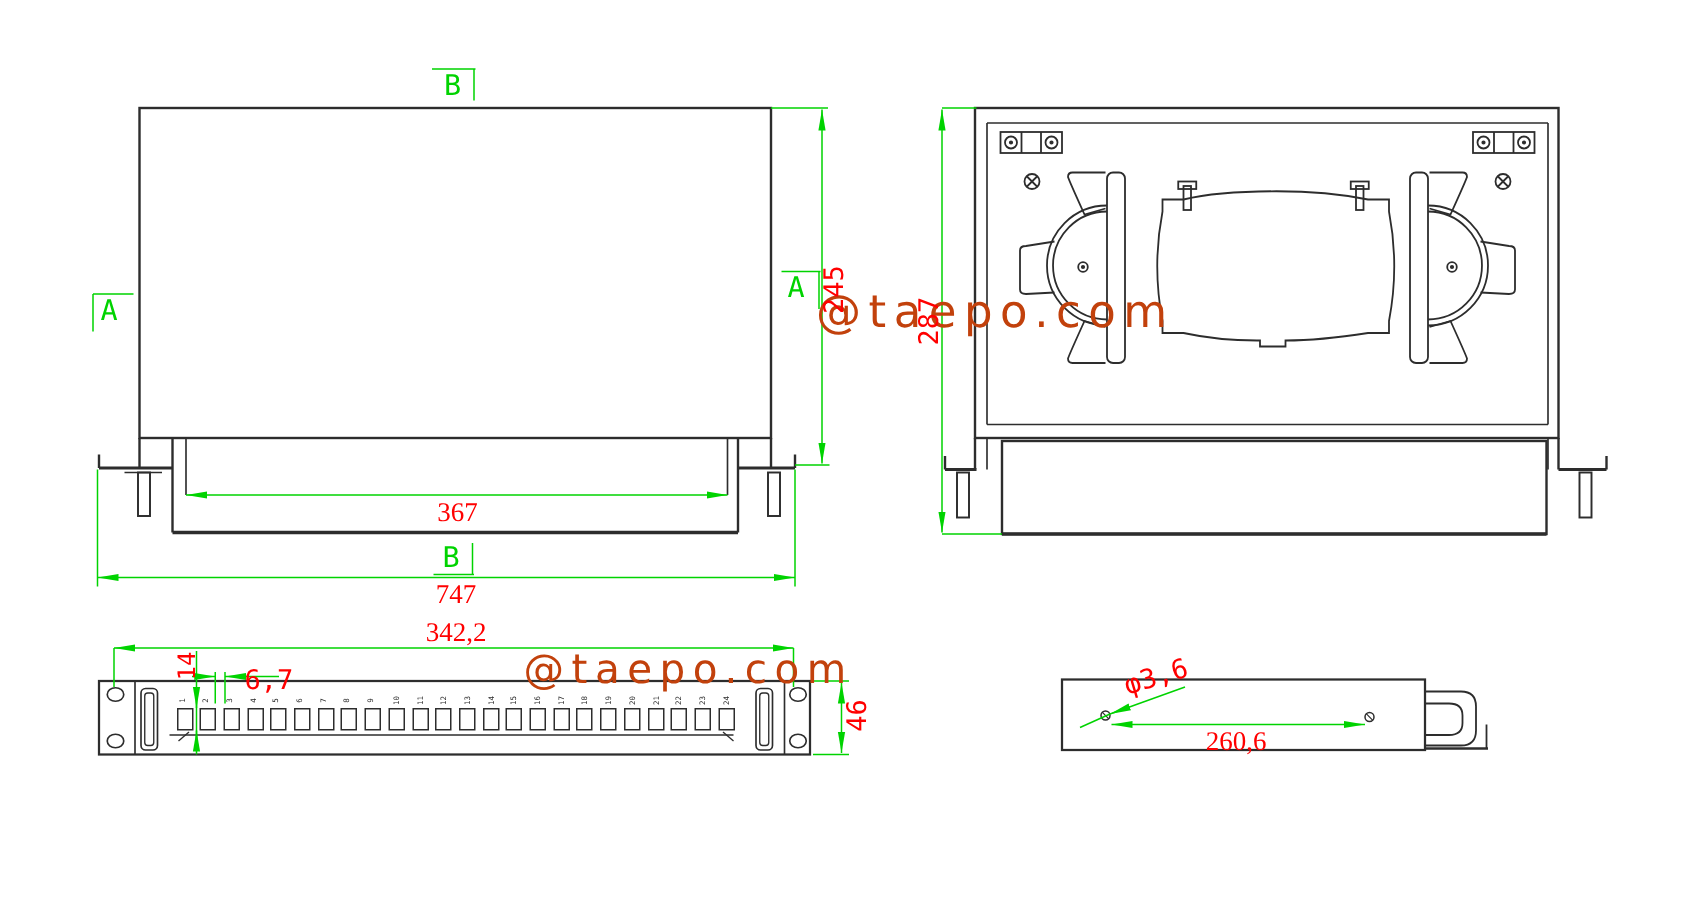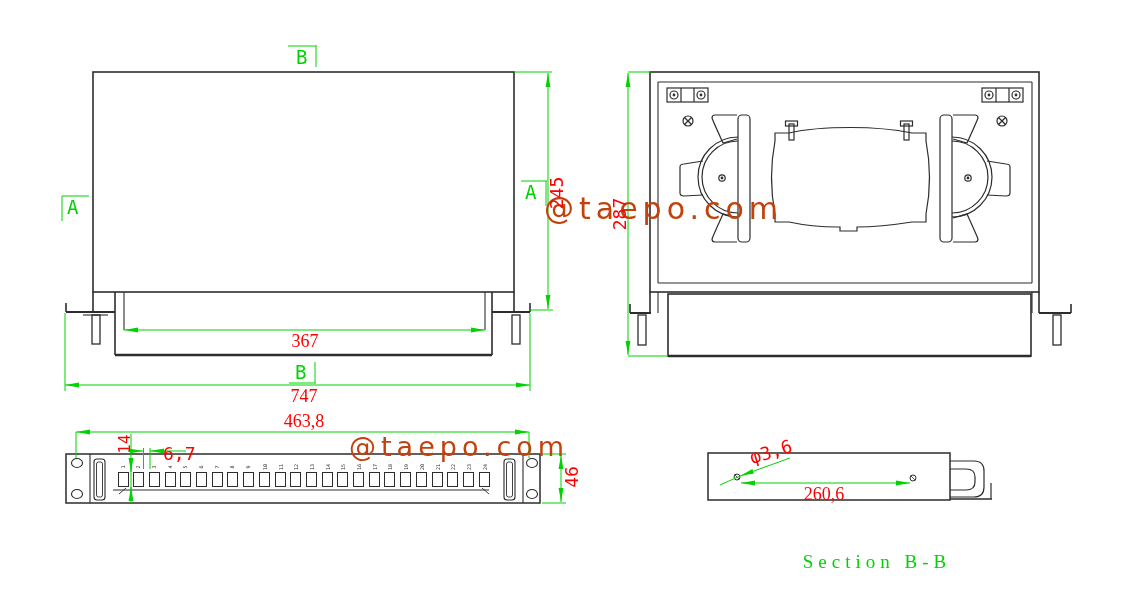--- a/index.html
+++ b/index.html
@@ -196,28 +196,27 @@
 <div class="txt green" style="left:296px;top:48px;font-size:19px;">B</div>
 <div class="txt green" style="left:295px;top:363px;font-size:19px;">B</div>
 <div class="txt green" style="left:67px;top:198px;font-size:19px;">A</div>
 <div class="txt green" style="left:525px;top:183px;font-size:19px;">A</div>
 <div class="txt red ctr" style="left:305px;top:332px;">367</div>
 <div class="txt red ctr" style="left:304px;top:387px;">747</div>
 <div class="txt red rot" style="left:557px;top:193px;">245</div>
 
 <div class="txt red rot" style="left:620px;top:214px;">287</div>
 
-<div class="txt red ctr" style="left:304px;top:412px;">463,8</div>
+<div class="txt red ctr" style="left:304px;top:412px;">342,2</div>
 <div class="txt red rot" style="left:125px;top:444px;font-size:16px;">14</div>
 <div class="txt red" style="left:163px;top:433px;margin-top:12px;">6,7</div>
 <div class="txt red rot" style="left:572px;top:477px;">46</div>
 
 <div class="txt red" style="left:771px;top:452px;transform:translate(-50%,-50%) rotate(-17deg);">φ3,6</div>
 <div class="txt red ctr" style="left:824px;top:485px;">260,6</div>
-<div class="txt sect ctr" style="left:877px;top:552px;letter-spacing:5px;">Section B-B</div>
 
 <div id="ports">
       <div class="port" style="left: 117.5px; top: 472px;"></div>
       <div class="portnum" style="left: 120.5px; top: 464px;">1</div>
       <div class="port" style="left: 133.2px; top: 472px;"></div>
       <div class="portnum" style="left: 136.2px; top: 464px;">2</div>
       <div class="port" style="left: 148.9px; top: 472px;"></div>
       <div class="portnum" style="left: 151.9px; top: 464px;">3</div>
       <div class="port" style="left: 164.6px; top: 472px;"></div>
       <div class="portnum" style="left: 167.6px; top: 464px;">4</div>

